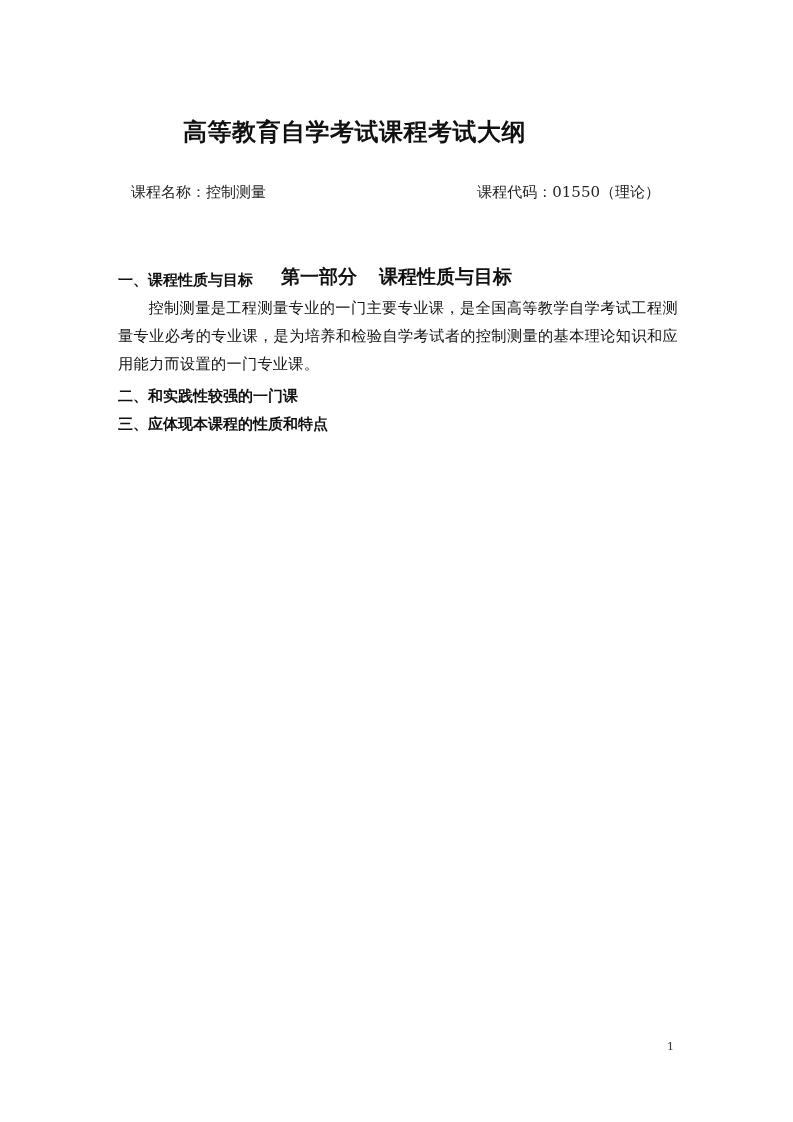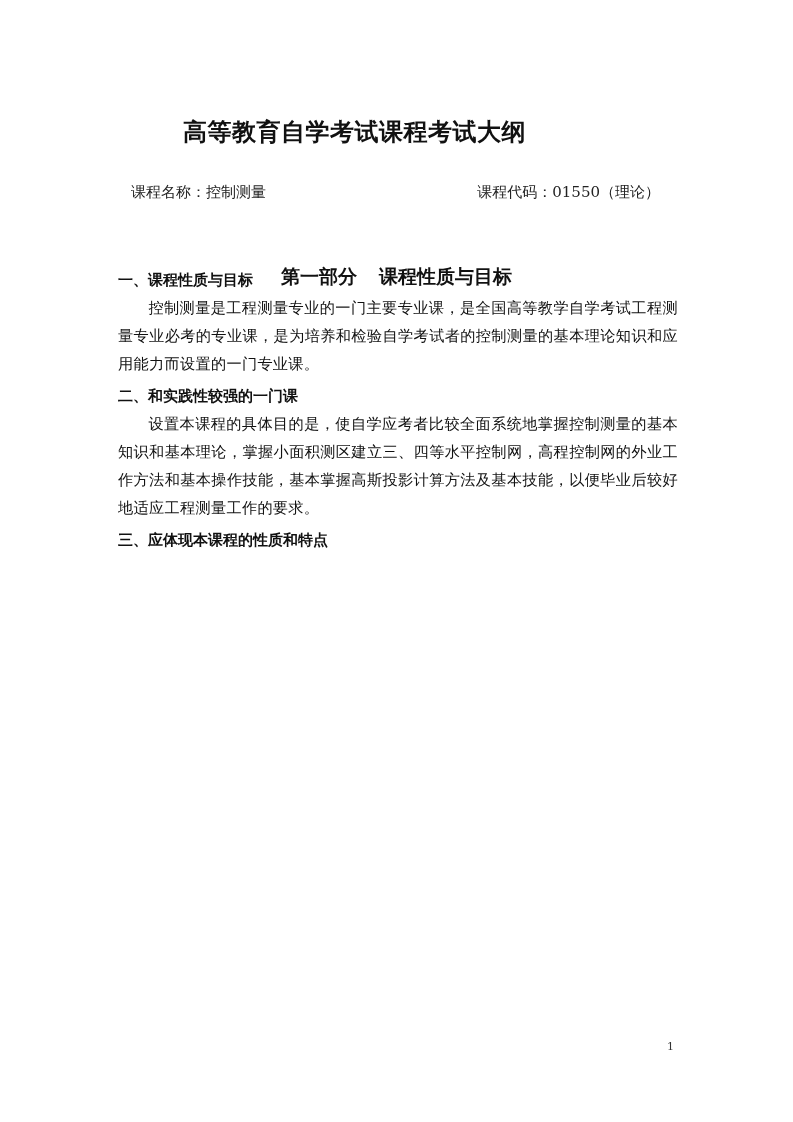--- a/index.html
+++ b/index.html
@@ -34,19 +34,18 @@
 
   <div class="part-title">
     <span>第一部分</span><span class="gap"></span><span>课程性质与目标</span>
   </div>
 
   <div class="content">
     <h3 class="sec-heading">一、课程性质与目标</h3>
     <p class="para">控制测量是工程测量专业的一门主要专业课，是全国高等教学自学考试工程测量专业必考的专业课，是为培养和检验自学考试者的控制测量的基本理论知识和应用能力而设置的一门专业课。</p>
 
     <h3 class="sec-heading">二、和实践性较强的一门课</h3>
-    <p class="para">设置本课程的具体目的是，使自学应考者比较全面系统地掌握控制测量的基本知识和基本理论，掌握小面积测区建立三、四等水平控制网，高程控制网的外业工作方法和基本操作技能，基本掌握高斯投影计算方法及基本技能，以便毕业后较好地适应工程测量工作的要求。</p>
 
     <h3 class="sec-heading">三、应体现本课程的性质和特点</h3>
   </div>
 
   <div class="page-number">1</div>
 </div>
 
 </body></html>

